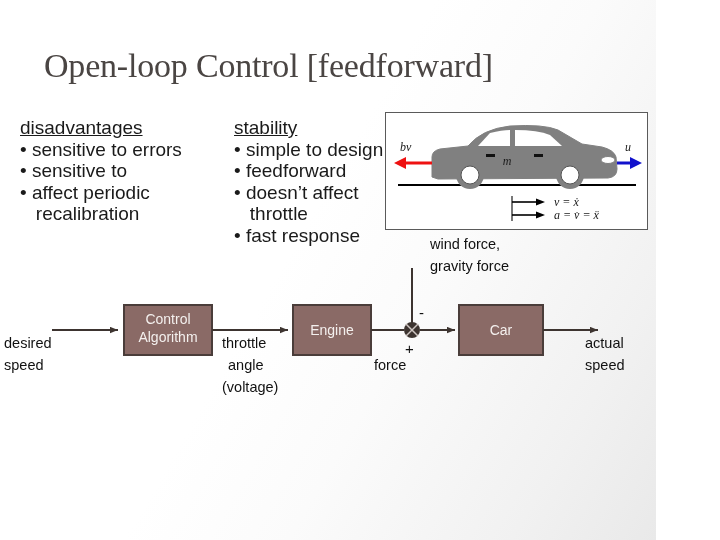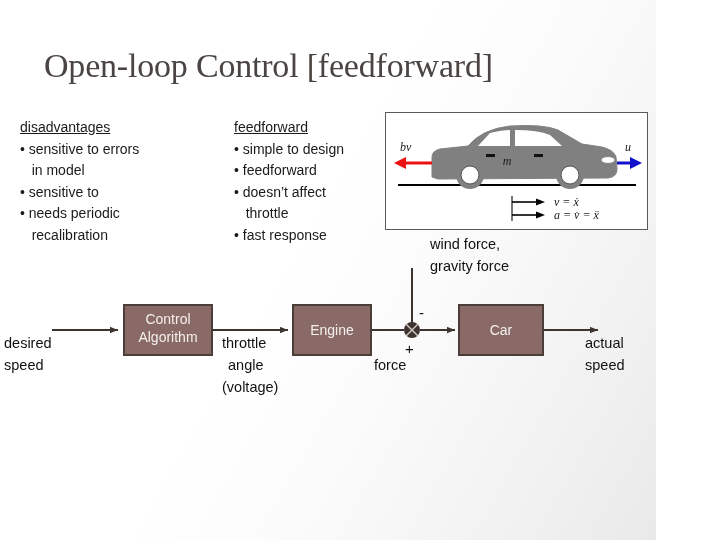--- a/index.html
+++ b/index.html
@@ -79,21 +79,21 @@
     font-size: 34px;
     color: #4a4543;
     letter-spacing: -0.2px;
     white-space: nowrap;
   }
 
   
   .col {
     position: absolute;
     color: #1a1a1a;
-    font-size: 14px;
+    font-size: 19px;
     line-height: 21.5px;
   }
   .col .head {
     text-decoration: underline;
     display: block;
   }
   .col .li { display: block; white-space: pre; }
 
   .col-1 { left: 20px; top: 117px; }
   .col-2 { left: 234px; top: 117px; }
@@ -135,28 +135,27 @@
 </head>
 <body>
 
 <div id="slide">
 
   <div class="title">Open-loop Control [feedforward]</div>
 
   <div class="col col-1">
     <span class="head">disadvantages</span>
     <span class="li">• sensitive to errors</span>
-    <span class="li">   in model</span>
     <span class="li">• sensitive to</span>
-    <span class="li">• needs periodic</span>
+    <span class="li">• affect periodic</span>
     <span class="li">   recalibration</span>
   </div>
 
   <div class="col col-2">
-    <span class="head">feedforward</span>
+    <span class="head">stability</span>
     <span class="li">• simple to design</span>
     <span class="li">• feedforward</span>
     <span class="li">• doesn’t affect</span>
     <span class="li">   throttle</span>
     <span class="li">• fast response</span>
   </div>
 
   <div class="carfig">
     <svg width="261" height="116" viewBox="0 0 261 116">
 

